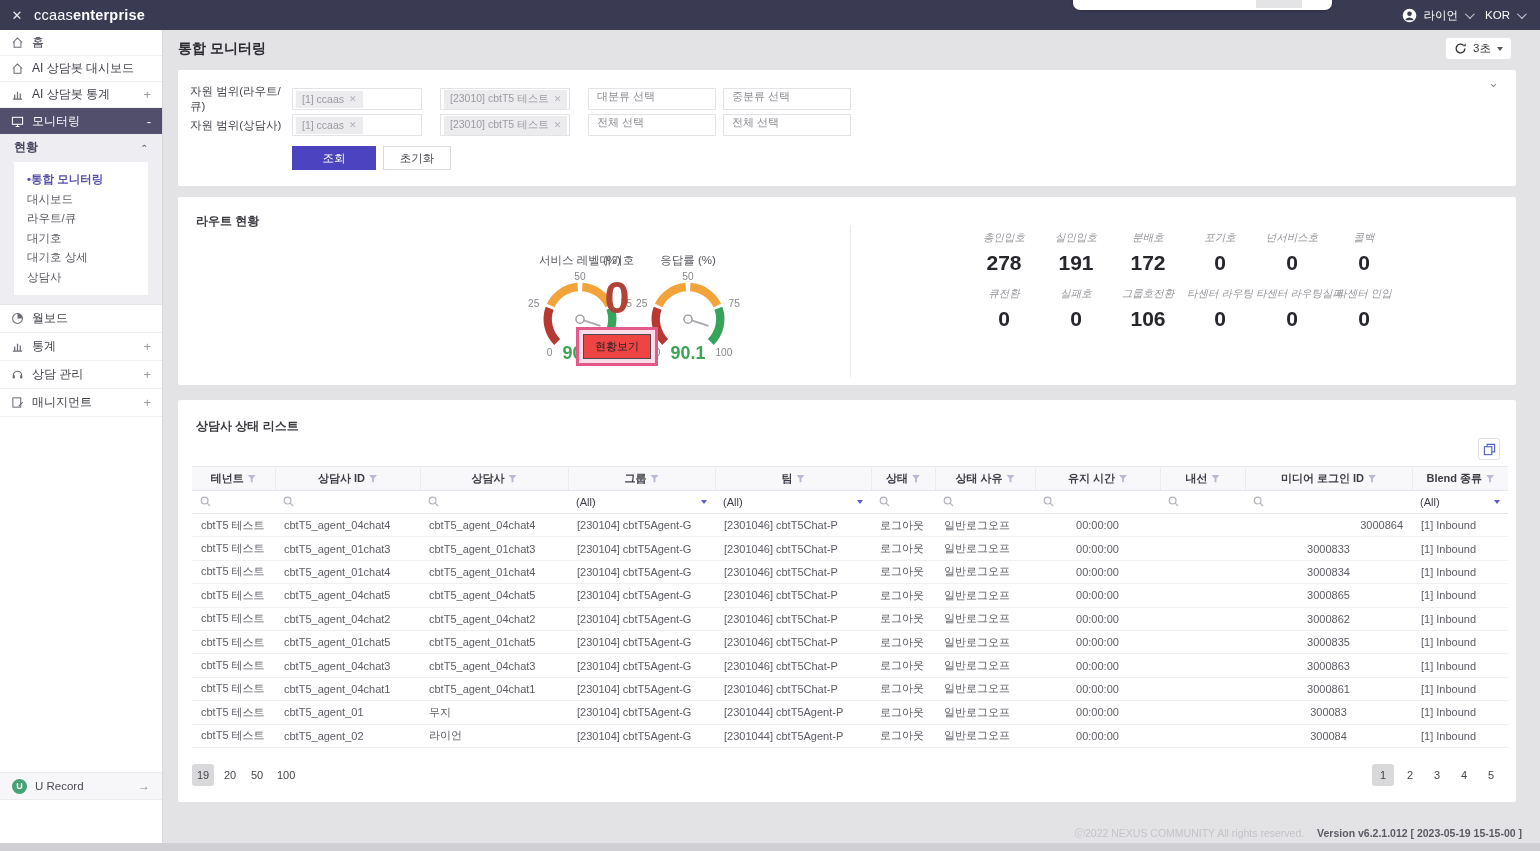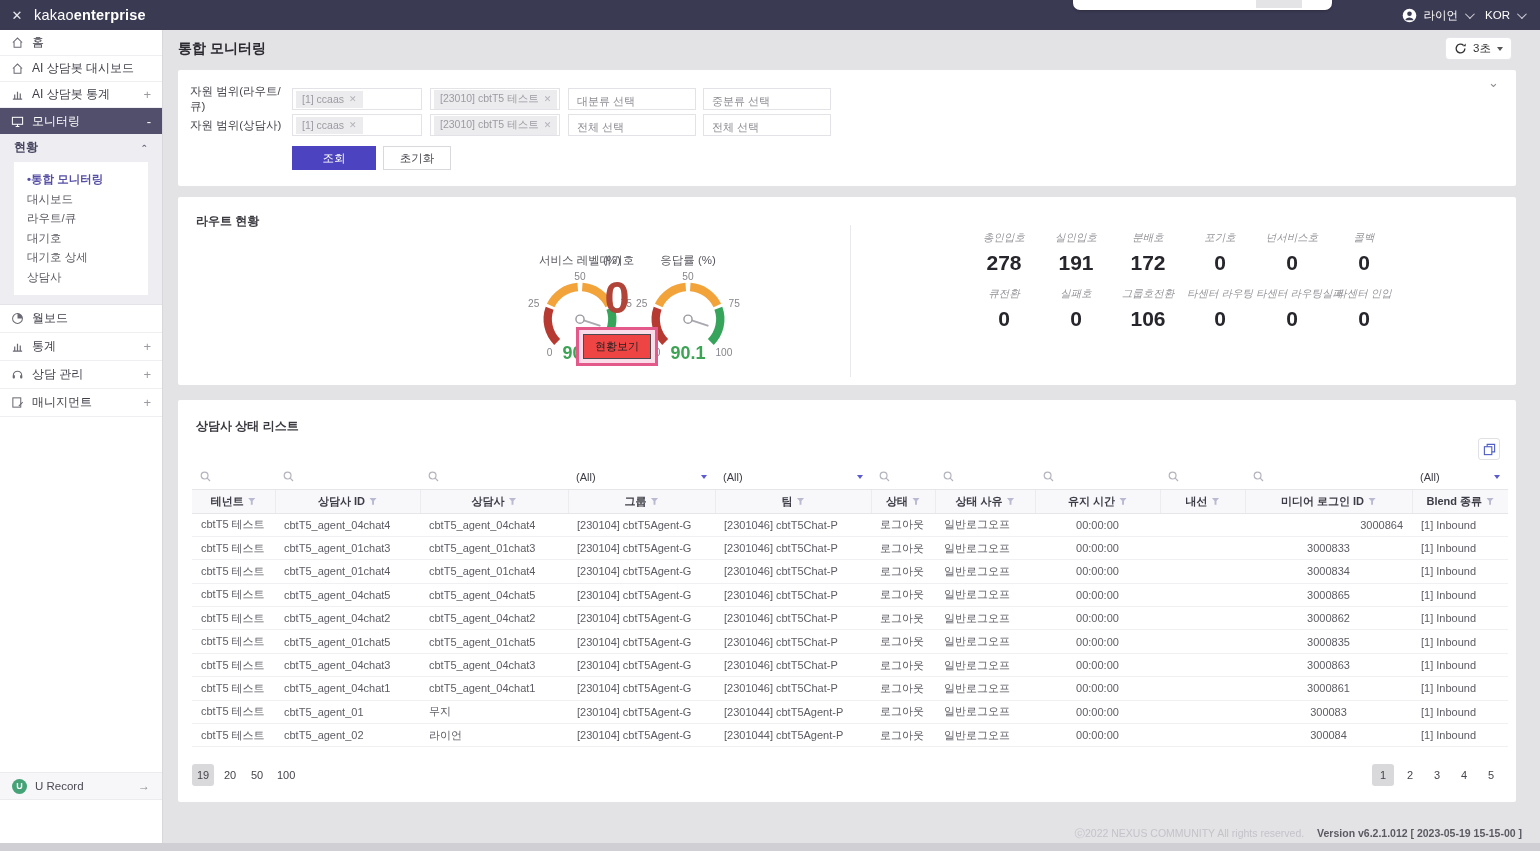--- a/index.html
+++ b/index.html
@@ -53,27 +53,27 @@
     border-top:4.5px solid #555; }
   
   .panel { position:absolute; left:178px; width:1338px; background:#fff; border-radius:2px; }
   #filter-panel { top:70px; height:116px; }
   #route-panel  { top:197px; height:188px; }
   #agent-panel  { top:400px; height:402px; }
   
   .f-row { position:absolute; left:12px; display:flex; align-items:center; }
   .f-row.r1 { top:14px; } .f-row.r2 { top:44px; }
   .f-label { width:102px; font-size:11.5px; color:#46464e; }
-  .tagbox { width:130px; height:22px; border:1px solid #e2e2e7; margin-right:8px;
+  .tagbox { width:130px; height:22px; border:1px solid #e2e2e7; margin-right:18px;
     display:flex; align-items:center; padding:0 3px; background:#fff; cursor:text; }
   .tag { background:#ececef; color:#9b9ba1; font-size:10.5px; padding:2.5px 6px;
     display:flex; gap:5px; align-items:center; white-space:nowrap; }
   .tag .x { color:#b2b2b8; font-size:9px; cursor:pointer; }
   .selbox { width:128px; height:22px; border:1px solid #e2e2e7; margin-right:7px; display:flex;
-    align-items:flex-end; padding:0 8px; font-size:11px; color:#8d8d94; cursor:pointer; }
+    align-items:flex-start; padding:0 8px; font-size:11px; color:#8d8d94; cursor:pointer; }
   .f-buttons { position:absolute; left:114px; top:76px; display:flex; gap:7px; }
   .btn-primary { width:84px; height:24px; background:#4b43bf; color:#fff; font-size:11.5px;
     border:none; cursor:pointer; font-family:inherit; }
   .btn-plain { width:68px; height:24px; background:#fff; border:1px solid #d8d8dd; font-size:11.5px;
     color:#46464e; cursor:pointer; font-family:inherit; }
   .collapse-chevron { position:absolute; right:16px; top:8px; width:12px; height:12px; cursor:pointer;
     color:#8d8d94; font-size:13px; line-height:10px; }
   
   .rp-title { position:absolute; left:18px; top:16px; font-size:12px; color:#3a3a40; font-weight:700; }
   .gauge { position:absolute; top:56px; width:130px; text-align:center; }
@@ -117,21 +117,21 @@
   .footer { position:absolute; right:18px; top:827px; font-size:10.5px; }
   .copyright { color:#c3c3c9; }
   .version { color:#5a5a62; font-weight:700; margin-left:10px; }
   .bottom-strip { position:absolute; left:0; top:843px; width:100%; height:8px; background:#cfcfd4; }
 </style>
 </head>
 <body>
 
 <div class="topbar">
   <span class="close-x">✕</span>
-  <span class="logo"><span>kakao</span><span class="bold">enterprise</span></span>
+  <span class="logo"><span>ccaas</span><span class="bold">enterprise</span></span>
   <div class="topbar-right">
     <svg width="15" height="15" viewBox="0 0 15 15">
       <circle cx="7.5" cy="7.5" r="6.8" fill="#fff"></circle>
       <circle cx="7.5" cy="5.7" r="2.3" fill="#3b3a53"></circle>
       <path d="M3.2 12.2 a4.6 4.2 0 0 1 8.6 0 z" fill="#3b3a53"></path>
     </svg>
     <span>라이언</span>
     <span class="chev"></span>
     <span style="margin-left:6px;">KOR</span>
     <span class="chev"></span>
@@ -395,20 +395,33 @@
           <col style="width: 156px;">
           <col style="width: 64px;">
           <col style="width: 100px;">
           <col style="width: 125px;">
           <col style="width: 85px;">
           <col style="width: 167px;">
           <col style="width: 96px;">
         </colgroup>
       <thead id="agent-thead">
           <tr>
+            <th><span>테넌트</span><span class="funnel"></span></th>
+            <th><span>상담사 ID</span><span class="funnel"></span></th>
+            <th><span>상담사</span><span class="funnel"></span></th>
+            <th><span>그룹</span><span class="funnel"></span></th>
+            <th><span>팀</span><span class="funnel"></span></th>
+            <th><span>상태</span><span class="funnel"></span></th>
+            <th><span>상태 사유</span><span class="funnel"></span></th>
+            <th><span>유지 시간</span><span class="funnel"></span></th>
+            <th><span>내선</span><span class="funnel"></span></th>
+            <th><span>미디어 로그인 ID</span><span class="funnel"></span></th>
+            <th><span>Blend 종류</span><span class="funnel"></span></th>
+          </tr>
+          <tr>
             <td class="filter-td"><svg width="11" height="11" viewBox="0 0 11 11">
       <circle cx="4.6" cy="4.6" r="3.4" fill="none" stroke="#b4b4be" stroke-width="1.2"></circle>
       <line x1="7.2" y1="7.2" x2="10" y2="10" stroke="#b4b4be" stroke-width="1.2"></line>
               </svg></td>
             <td class="filter-td"><svg width="11" height="11" viewBox="0 0 11 11">
       <circle cx="4.6" cy="4.6" r="3.4" fill="none" stroke="#b4b4be" stroke-width="1.2"></circle>
       <line x1="7.2" y1="7.2" x2="10" y2="10" stroke="#b4b4be" stroke-width="1.2"></line>
               </svg></td>
             <td class="filter-td"><svg width="11" height="11" viewBox="0 0 11 11">
       <circle cx="4.6" cy="4.6" r="3.4" fill="none" stroke="#b4b4be" stroke-width="1.2"></circle>
@@ -446,33 +459,20 @@
       <circle cx="4.6" cy="4.6" r="3.4" fill="none" stroke="#b4b4be" stroke-width="1.2"></circle>
       <line x1="7.2" y1="7.2" x2="10" y2="10" stroke="#b4b4be" stroke-width="1.2"></line>
               </svg></td>
             <td class="filter-td">
               <div class="fcell">
                 <span>(All)</span>
                 <span class="caret"></span>
               </div>
             </td>
           </tr>
-          <tr>
-            <th><span>테넌트</span><span class="funnel"></span></th>
-            <th><span>상담사 ID</span><span class="funnel"></span></th>
-            <th><span>상담사</span><span class="funnel"></span></th>
-            <th><span>그룹</span><span class="funnel"></span></th>
-            <th><span>팀</span><span class="funnel"></span></th>
-            <th><span>상태</span><span class="funnel"></span></th>
-            <th><span>상태 사유</span><span class="funnel"></span></th>
-            <th><span>유지 시간</span><span class="funnel"></span></th>
-            <th><span>내선</span><span class="funnel"></span></th>
-            <th><span>미디어 로그인 ID</span><span class="funnel"></span></th>
-            <th><span>Blend 종류</span><span class="funnel"></span></th>
-          </tr>
         </thead>
       <tbody id="agent-tbody">
           <tr>
             <td class="data" style="text-align: left;">cbtT5 테스트</td>
             <td class="data" style="text-align: left;">cbtT5_agent_04chat4</td>
             <td class="data" style="text-align: left;">cbtT5_agent_04chat4</td>
             <td class="data" style="text-align: left;">[230104] cbtT5Agent-G</td>
             <td class="data" style="text-align: left;">[2301046] cbtT5Chat-P</td>
             <td class="data" style="text-align: left;">로그아웃</td>
             <td class="data" style="text-align: left;">일반로그오프</td>

